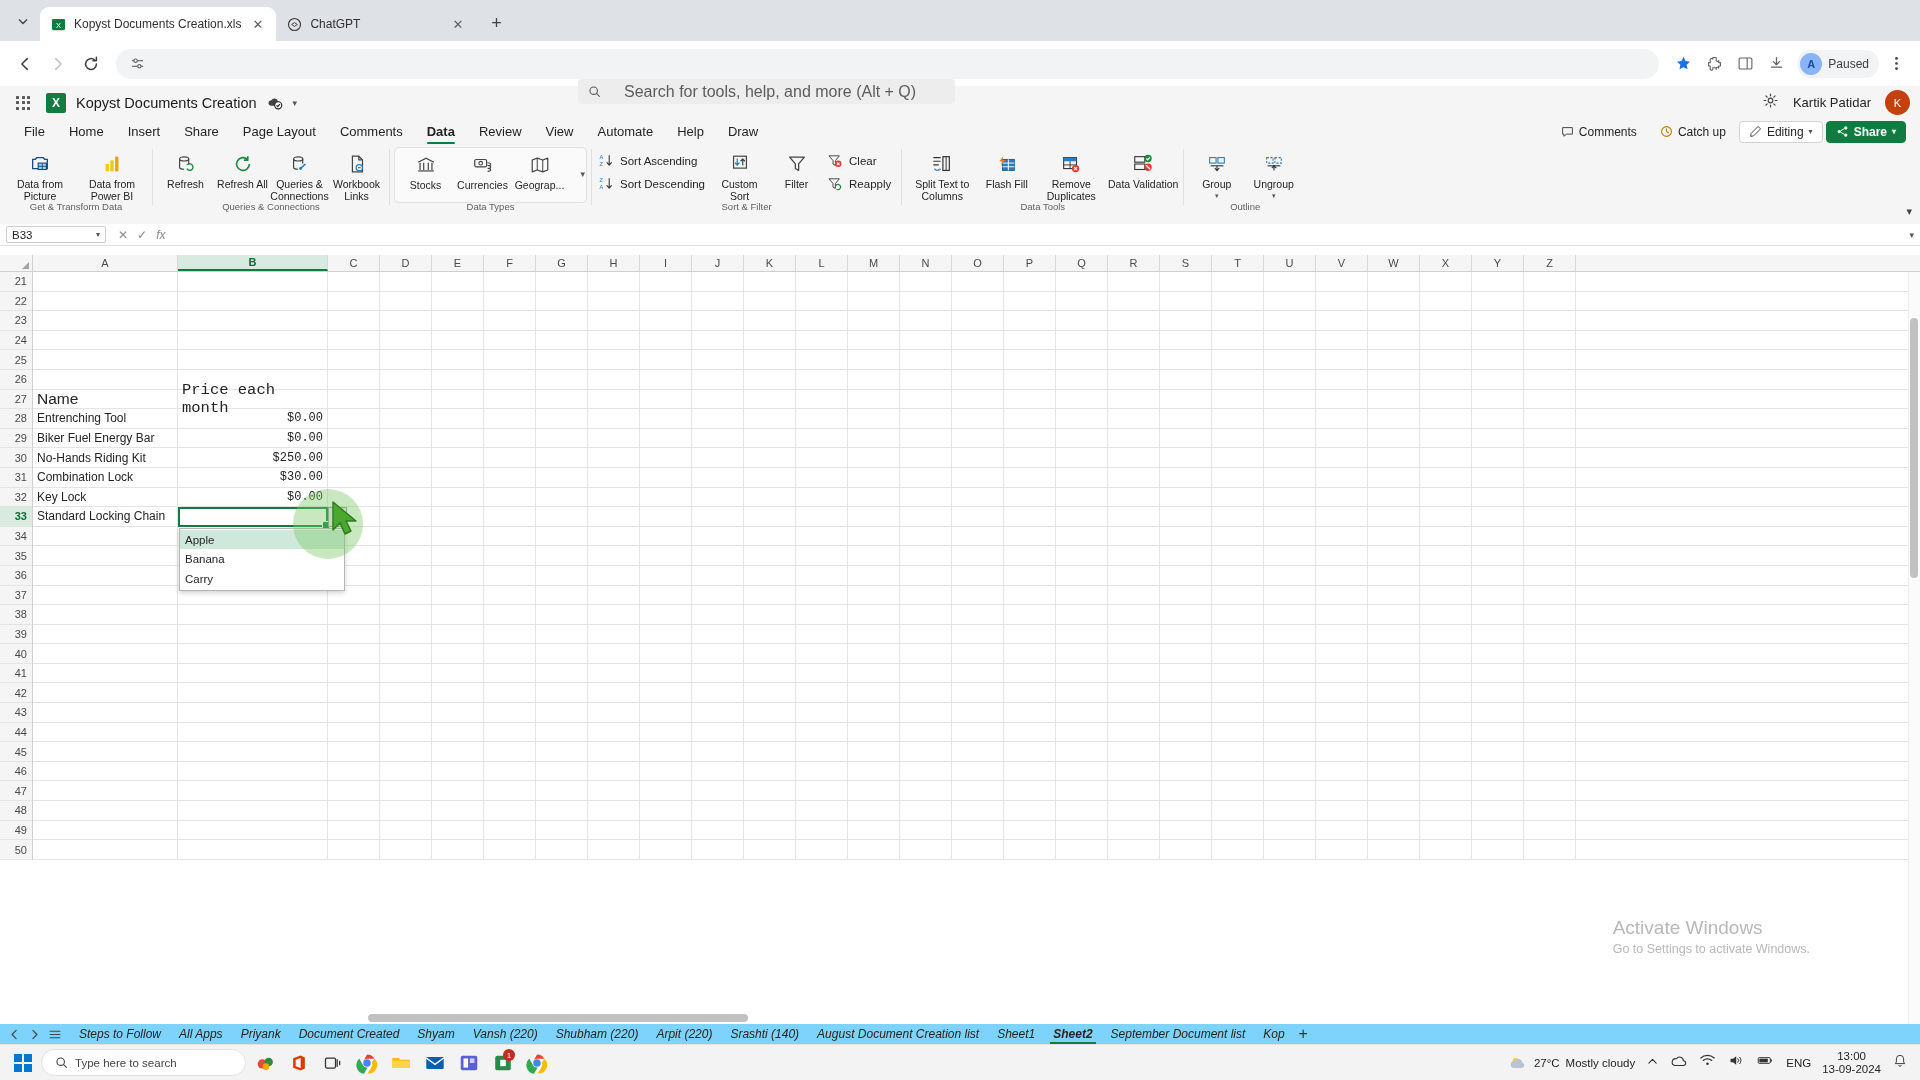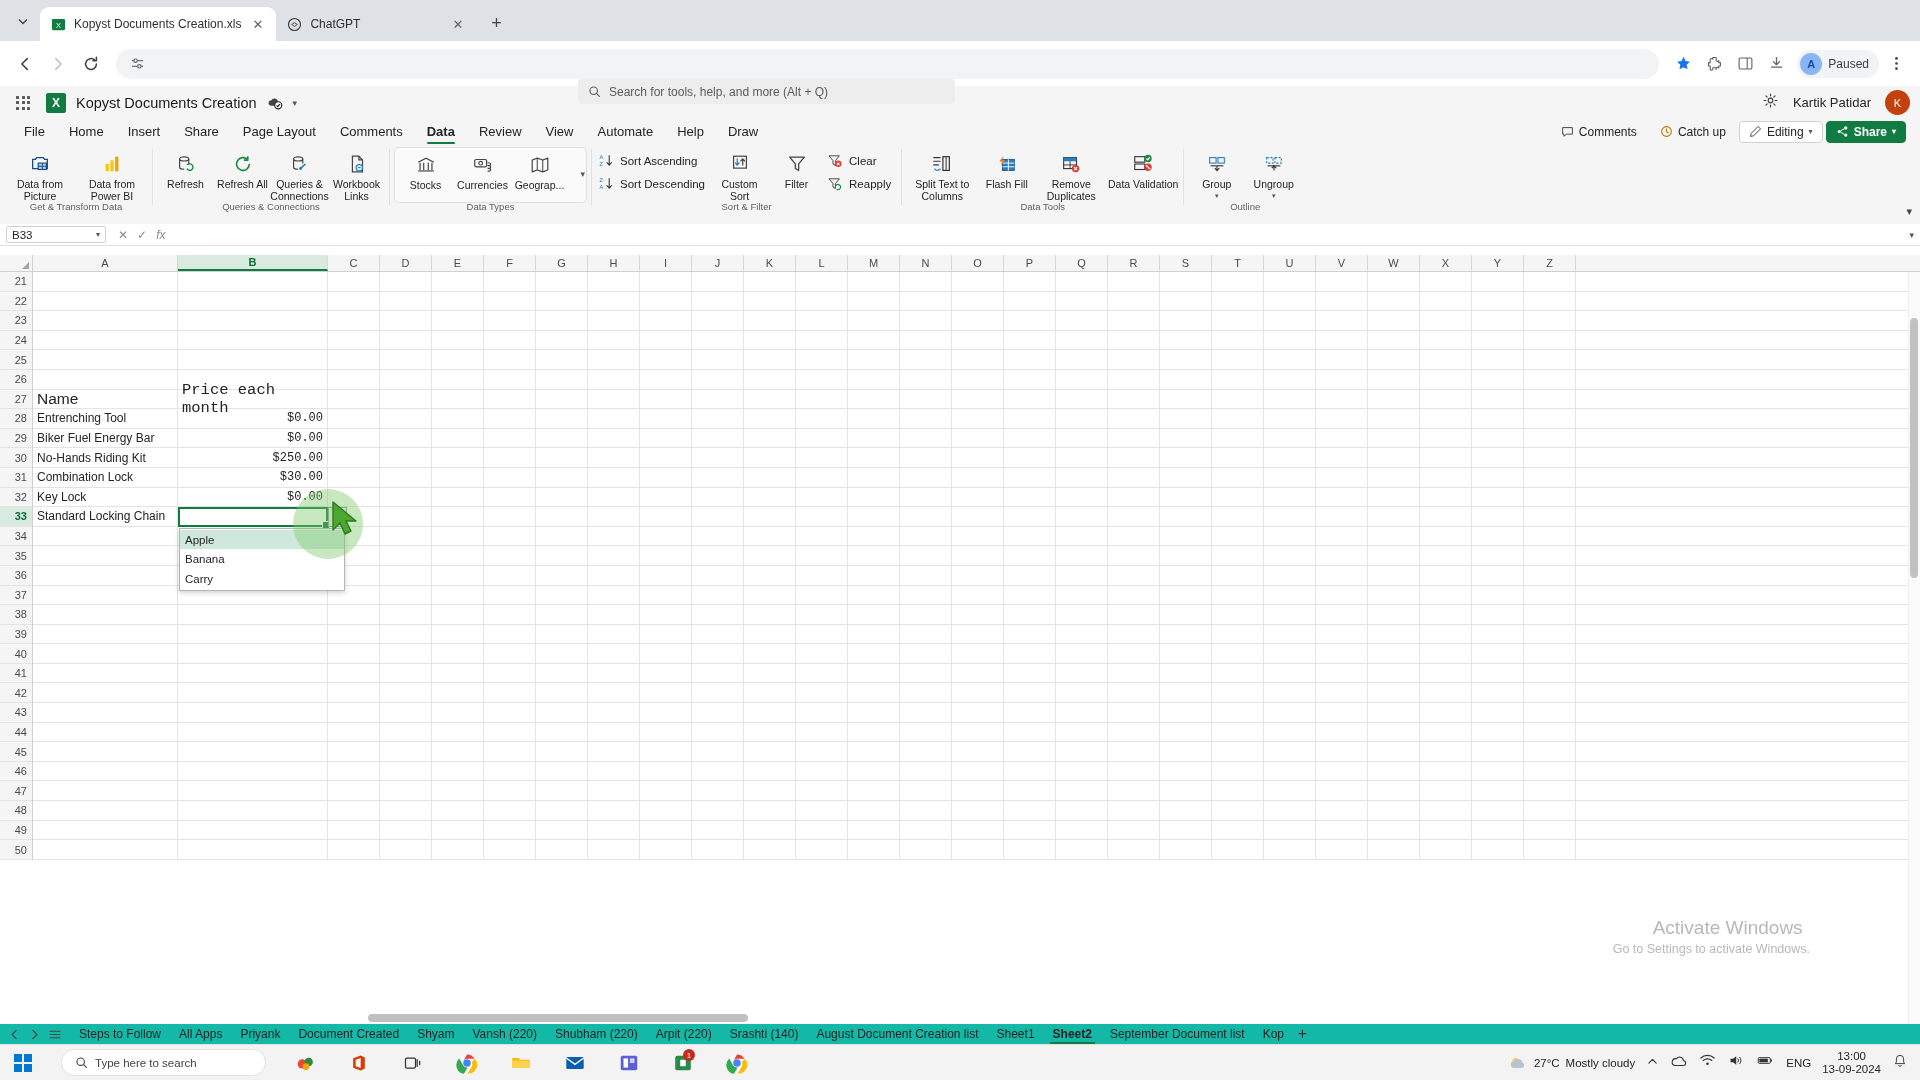--- a/index.html
+++ b/index.html
@@ -34,21 +34,21 @@
   
   .xl-header { background:#f5f5f5; height:33px; display:flex; align-items:center; padding:0 10px; gap:10px; }
   .waffle { width:26px; height:26px; display:flex; align-items:center; justify-content:center; }
   .waffle-grid { display:grid; grid-template-columns:repeat(3,3px); grid-template-rows:repeat(3,3px); gap:2.5px; }
   .waffle-grid i { background:#5a5a5a; border-radius:0.5px; display:block; width:3px; height:3px; }
   .xl-logo { width:20px; height:20px; background:#107c41; border-radius:2px; color:#fff; font-size:12px; font-weight:bold; display:flex; align-items:center; justify-content:center; }
   .doc-title { font-size:14.5px; color:#1b1b1b; }
   .autosave-ic { width:16px; height:16px; }
   .chev-sm { font-size:9px; color:#555; }
   .xl-search { position:absolute; left:578px; top:79px; width:377px; height:25px; background:#ededed; border-radius:4px; display:flex; align-items:center; gap:8px; padding:0 10px; }
-  .xl-search span { font-size:12px; color:#5c5c5c; }
+  .xl-search span { font-size:16px; color:#5c5c5c;margin-left:15px; }
   .xl-right { margin-left:auto; display:flex; align-items:center; gap:14px; }
   .xl-username { font-size:13px; color:#242424; }
   .xl-avatar { width:25px; height:25px; border-radius:50%; background:#c2410c; color:#fff; font-size:11px; display:flex; align-items:center; justify-content:center; }
 
   
   .ribbon-tabs { background:#f5f5f5; height:25px; display:flex; align-items:center; padding:0 12px; gap:0; position:relative; }
   .rtab { font-size:13px; color:#242424; padding:0 12px; height:25px; display:flex; align-items:center; position:relative; }
   .rtab.active { font-weight:bold; }
   .rtab.active::after { content:""; position:absolute; left:12px; right:12px; bottom:0; height:2px; background:#107c41; border-radius:1px; }
   .ribbon-actions { margin-left:auto; display:flex; align-items:center; gap:3px; padding-right:2px; }
@@ -103,45 +103,45 @@
   .selbox { position:absolute; border:2px solid #107c41; background:#fff; z-index:6; }
   .selbox::after { content:""; position:absolute; right:-4px; bottom:-4px; width:6px; height:6px; background:#107c41; border:1px solid #fff; }
   .dd-arrow { position:absolute; z-index:7; width:19px; height:19px; background:#f0f0f0; border:1px solid #9a9a9a; display:flex; align-items:center; justify-content:center; font-size:8px; color:#333; }
   .ddlist { position:absolute; z-index:7; width:166px; background:#fff; border:1px solid #b5b5b5; box-shadow:0 2px 5px rgba(0,0,0,.18); padding:1px 0; }
   .dditem { height:19.6px; display:flex; align-items:center; padding:0 5px; font-size:11.5px; color:#242424; }
   .dditem.hl { background:#cfe8dc; }
   .cursor-ring { position:absolute; z-index:9; width:70px; height:70px; border-radius:50%; background:rgba(124,200,105,.42); }
   .cursor-arrow { position:absolute; z-index:10; }
 
   .watermark { position:absolute; right:110px; bottom:68px; text-align:left; color:#b8b8b8; z-index:3; }
-  .wm1 { font-size:19px;margin-left:40px; }
+  .wm1 { font-size:19px; }
   .wm2 { font-size:12.5px; margin-top:3px; }
 
   
   .vscroll { position:absolute; right:0; top:17px; bottom:0; width:12px; background:#fbfbfb; border-left:1px solid #eee; }
   .vthumb { position:absolute; right:2px; width:8px; border-radius:4px; background:#c1c1c1; }
   .hscroll-track { position:absolute; left:360px; right:0; bottom:0; height:12px; }
   .hthumb { position:absolute; height:8px; border-radius:4px; background:#c1c1c1; top:2px; }
 
   
-  .sheetbar { position:absolute; left:0; right:0; bottom:36px; height:20px; background:#14b8a6; display:flex; align-items:center; gap:0; padding-left:4px; }
+  .sheetbar { position:absolute; left:0; right:0; bottom:36px; height:20px; background:#7dd3fc; display:flex; align-items:center; gap:0; padding-left:4px;font-style:italic; }
   .sb-nav { display:flex; align-items:center; gap:7px; padding:0 8px 0 4px; color:#444; }
   .stab { font-size:12px; color:#242424; padding:0 9px; height:20px; display:flex; align-items:center; white-space:nowrap; position:relative; }
   .stab.active { font-weight:bold; }
   .stab.active::after { content:""; position:absolute; left:6px; right:6px; bottom:0; height:2px; background:#107c41; }
   .stab.clipped { overflow:hidden; max-width:34px; }
   .stab-add { font-size:16px; color:#333; padding:0 10px; }
   .statusrow { position:absolute; left:0; right:0; bottom:16px; height:20px; display:flex; align-items:center; padding:0 10px; font-size:11.5px; color:#242424; background:#fff; }
   .status-right { margin-left:auto; display:flex; align-items:center; gap:12px; }
   .zoom-slider { display:flex; align-items:center; gap:7px; }
   .zs-track { width:82px; height:2px; background:#c8c8c8; position:relative; }
   .zs-knob { position:absolute; left:38px; top:-4px; width:3px; height:10px; background:#555; }
 
   
-  .taskbar { position:absolute; left:0; right:0; bottom:0; height:36px; background:#f3f3f3; display:flex; align-items:center; padding:0 8px; gap:23px; border-top:1px solid #e2e2e2; }
+  .taskbar { position:absolute; left:0; right:0; bottom:0; height:36px; background:#f3f3f3; display:flex; align-items:center; padding:0 8px; gap:3px; border-top:1px solid #e2e2e2; }
   .tb-start { width:30px; height:30px; display:flex; align-items:center; justify-content:center; }
   .tb-win { display:grid; grid-template-columns:8px 8px; grid-template-rows:8px 8px; gap:2px; }
   .tb-win i { background:#0078d4; display:block; }
   .tb-search { display:flex; align-items:center; gap:7px; background:#fff; border-radius:15px; height:27px; padding:0 13px; width:205px; border:1px solid #e2e2e2; }
   .tb-search span { font-size:11.5px; color:#444; }
   .tb-ic { width:31px; height:31px; display:flex; align-items:center; justify-content:center; border-radius:4px; position:relative; }
   .tb-right { margin-left:auto; display:flex; align-items:center; gap:11px; padding-right:4px; }
   .tb-weather { display:flex; align-items:center; gap:6px; font-size:11.5px; color:#242424; }
   .tb-clock { font-size:11.5px; color:#242424; text-align:center; line-height:13px; }
   .badge-dot { position:absolute; top:2px; right:3px; width:12px; height:12px; border-radius:50%; background:#c42b1c; color:#fff; font-size:8px; display:flex; align-items:center; justify-content:center; }

